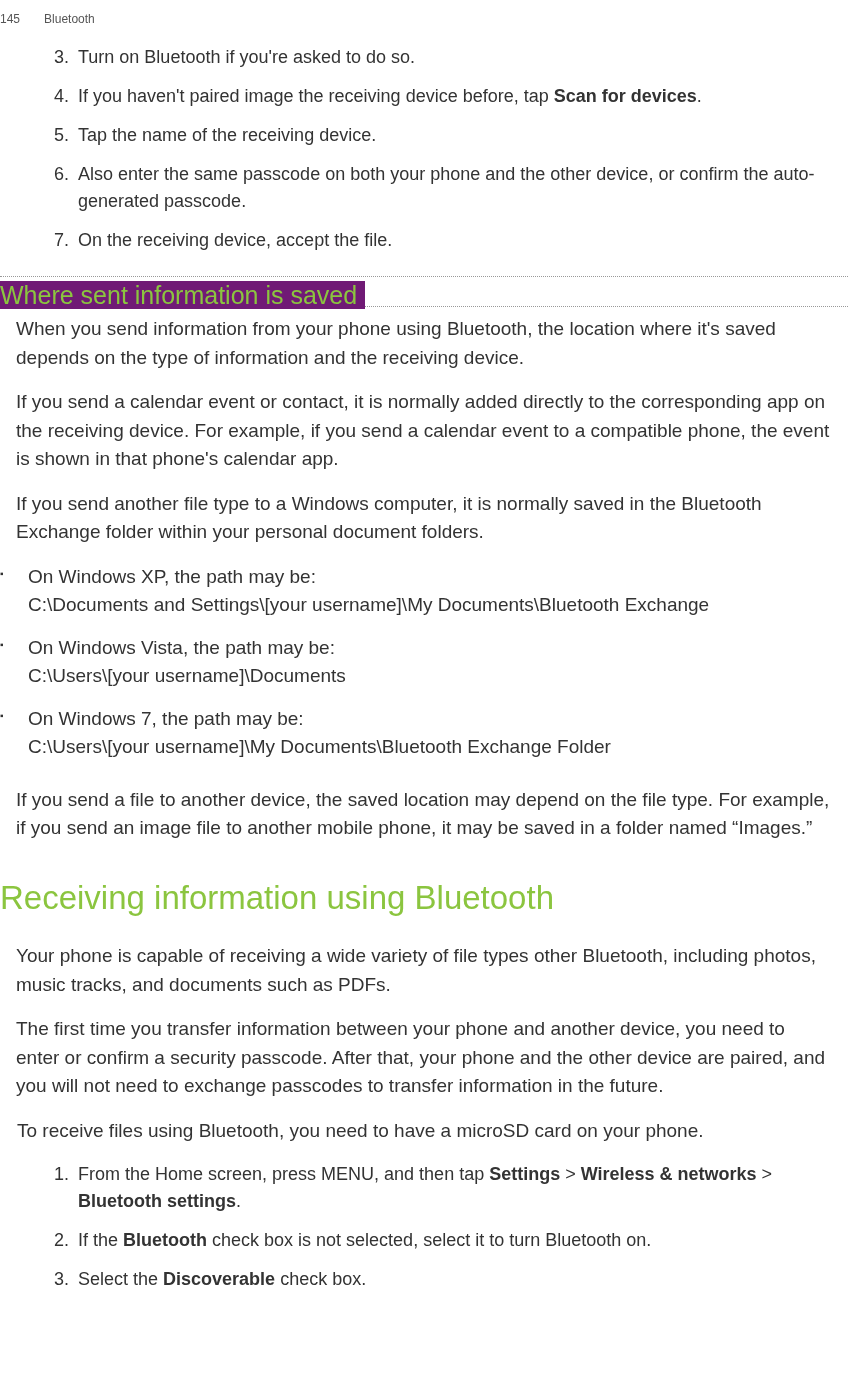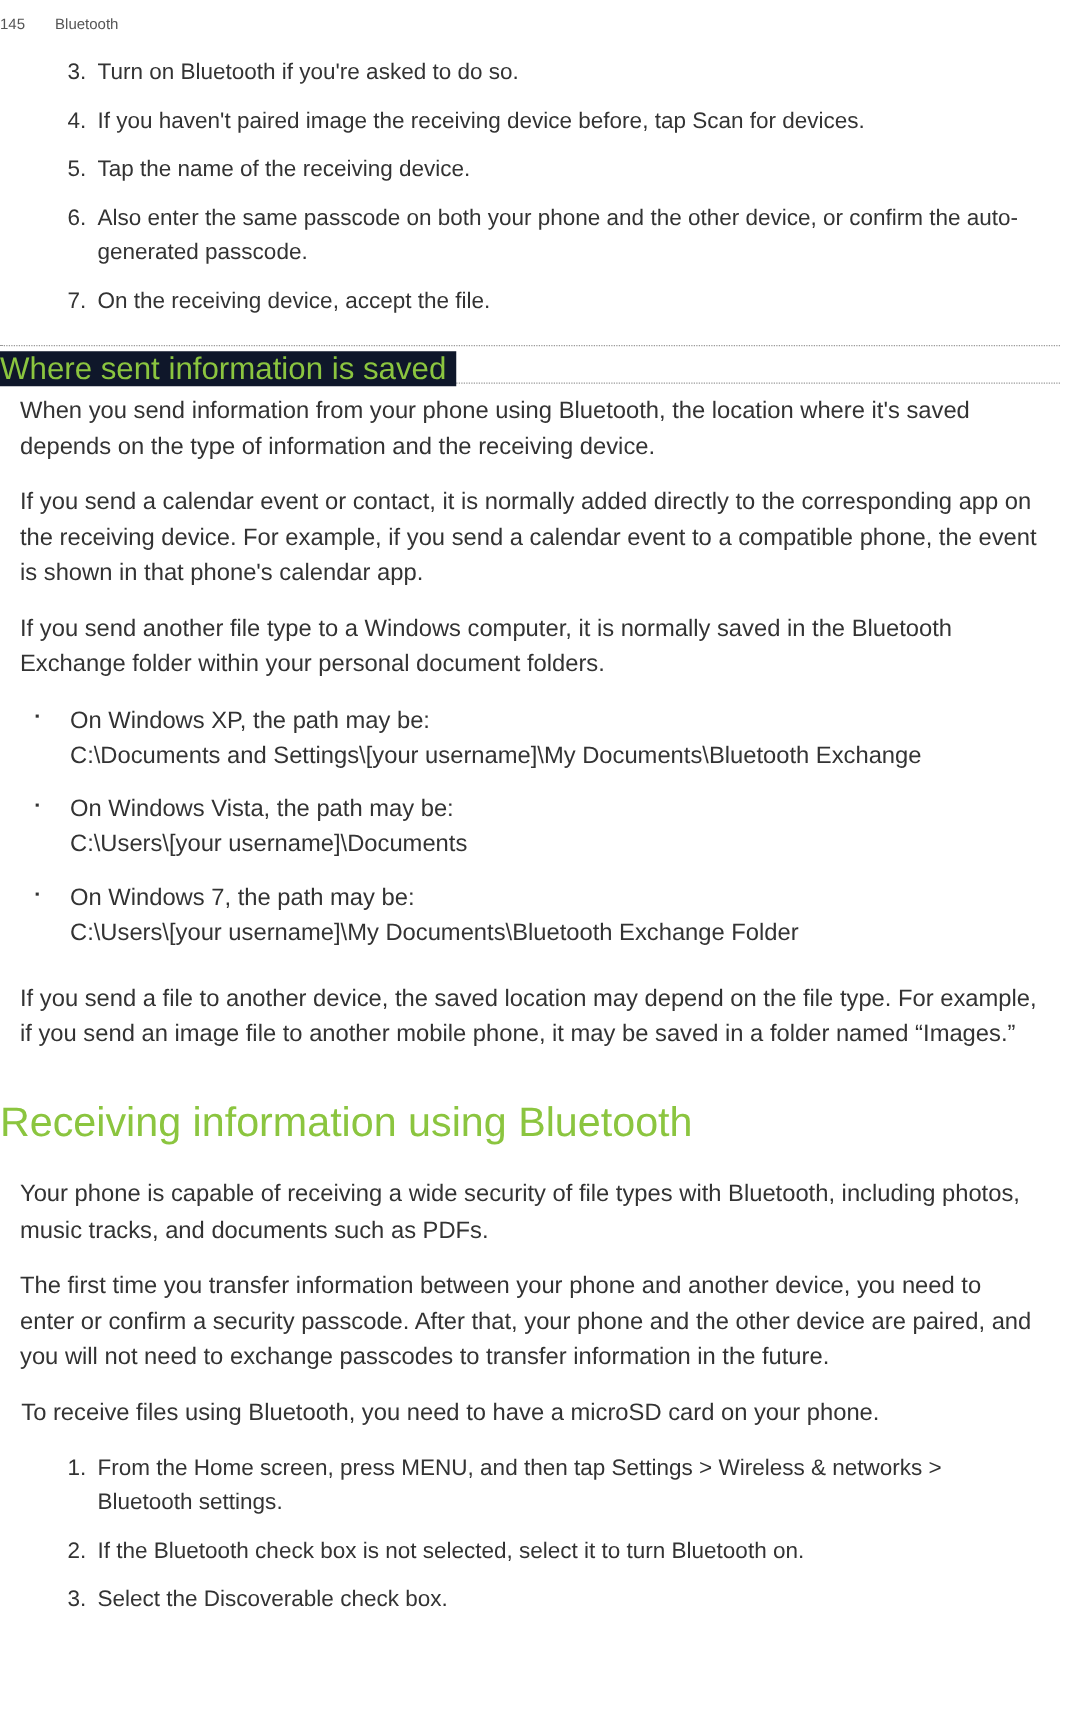--- a/index.html
+++ b/index.html
@@ -30,40 +30,40 @@
       border-top: 1px dotted #999;
       border-bottom: 1px dotted #999;
       margin-top: 22px;
       padding: 2px 0 1px 0;
       position: relative;
     }
     .green-subhead {
       color: #8bc53f;
       font-size: 25px;
       font-weight: 300;
-      background: #0f172a;
+      background: #701a75;
       display: inline;
       padding-right: 8px;
       position: relative;
       top: 12px;
     }
     .subhead-wrap {
       position: relative;
       top: -14px;
       height: 26px;
     }
     .body-para {
       font-size: 19px;
       color: #333;
       font-weight: 300;
       margin-bottom: 16px;
       padding-left: 16px;
     }
     .body-block { padding: 0 16px 0 0; margin-top: 8px;}
-    .bulleted { list-style: none; padding-left: 56px; margin-bottom: 24px;}
+    .bulleted { list-style: none; padding-left: 28px; margin-bottom: 24px;}
     .bulleted li { position: relative; margin-bottom: 14px; font-size: 19px; font-weight: 300; color: #333; }
     .bulleted li::before {
       content: "▪";
       position: absolute;
       left: -28px;
       top: 3px;
       font-size: 10px;
       color: #333;
     }
     .h1-green {
@@ -73,21 +73,21 @@
       margin-top: 30px;
       margin-bottom: 20px;
     }
     .indent-para {
       font-size: 19px;
       font-weight: 300;
       color: #333;
       padding-left: 17px;
       margin-bottom: 16px;
     }
-    .medium { font-weight: 400; }
+    .medium { font-weight: 700; }
   </style>
 </head>
 <body>
 
 <div class="header">
   <span class="page-num">145</span>
   <span>Bluetooth</span>
 </div>
 
 <ol class="ol-outer">
@@ -138,21 +138,21 @@
     <li>
       <span>On Windows 7, the path may be:</span><br>
       <span>C:\Users\[your username]\My Documents\Bluetooth Exchange Folder</span>
     </li>
   </ul>
 
   <p class="body-para">If you send a file to another device, the saved location may depend on the file type. For example, if you send an image file to another mobile phone, it may be saved in a folder named “Images.”</p>
 
   <h1 class="h1-green">Receiving information using Bluetooth</h1>
 
-  <p class="body-para">Your phone is capable of receiving a wide security of file types with Bluetooth, including photos, music tracks, and documents such as PDFs.</p>
+  <p class="body-para">Your phone is capable of receiving a wide variety of file types other Bluetooth, including photos, music tracks, and documents such as PDFs.</p>
   <p class="body-para">The first time you transfer information between your phone and another device, you need to enter or confirm a security passcode. After that, your phone and the other device are paired, and you will not need to exchange passcodes to transfer information in the future.</p>
   <p class="indent-para"> To receive files using Bluetooth, you need to have a microSD card on your phone.</p>
 
   <ol class="ol-outer">
     <li class="ol-item">
       <span class="ol-num">1.</span>
       <span class="ol-text"><span>From the Home screen, press MENU, and then tap </span><span class="medium">Settings</span><span> &gt; </span><span class="medium">Wireless &amp; networks</span><span> &gt; </span><span class="medium">Bluetooth settings</span><span>.</span></span>
     </li>
     <li class="ol-item">
       <span class="ol-num">2.</span>

